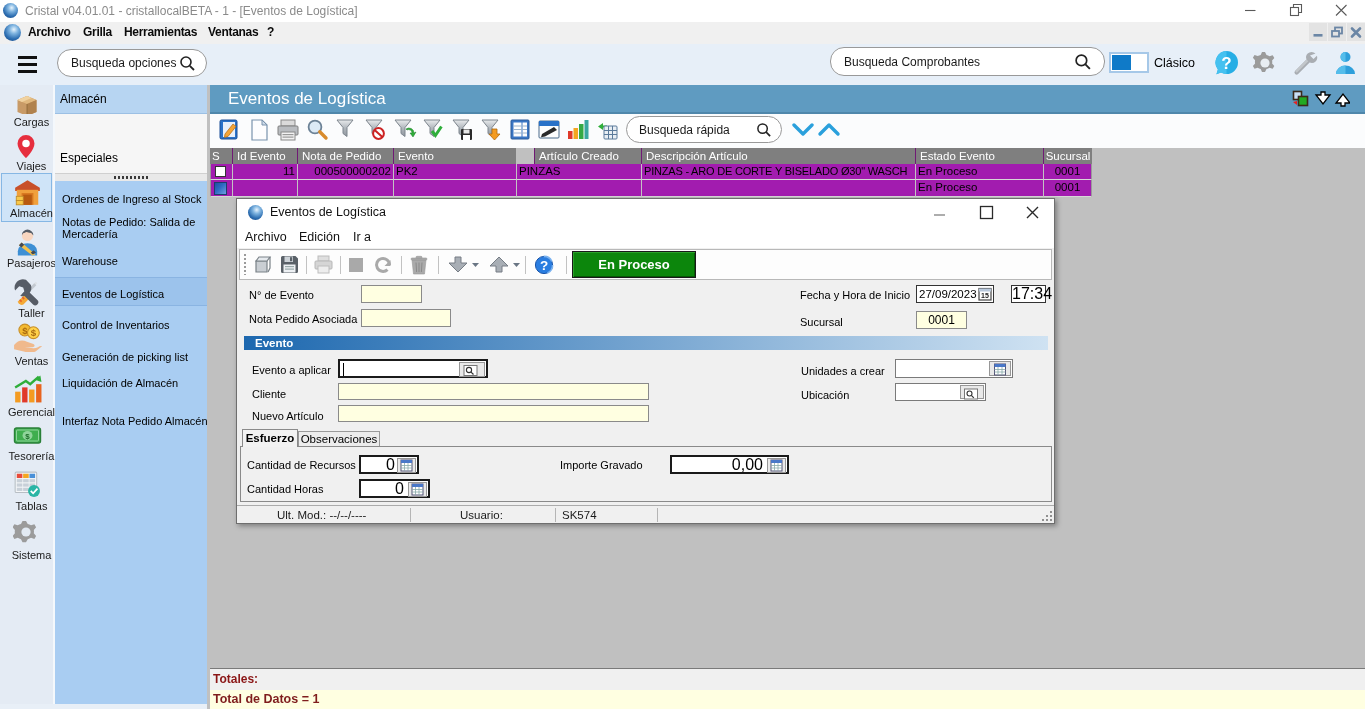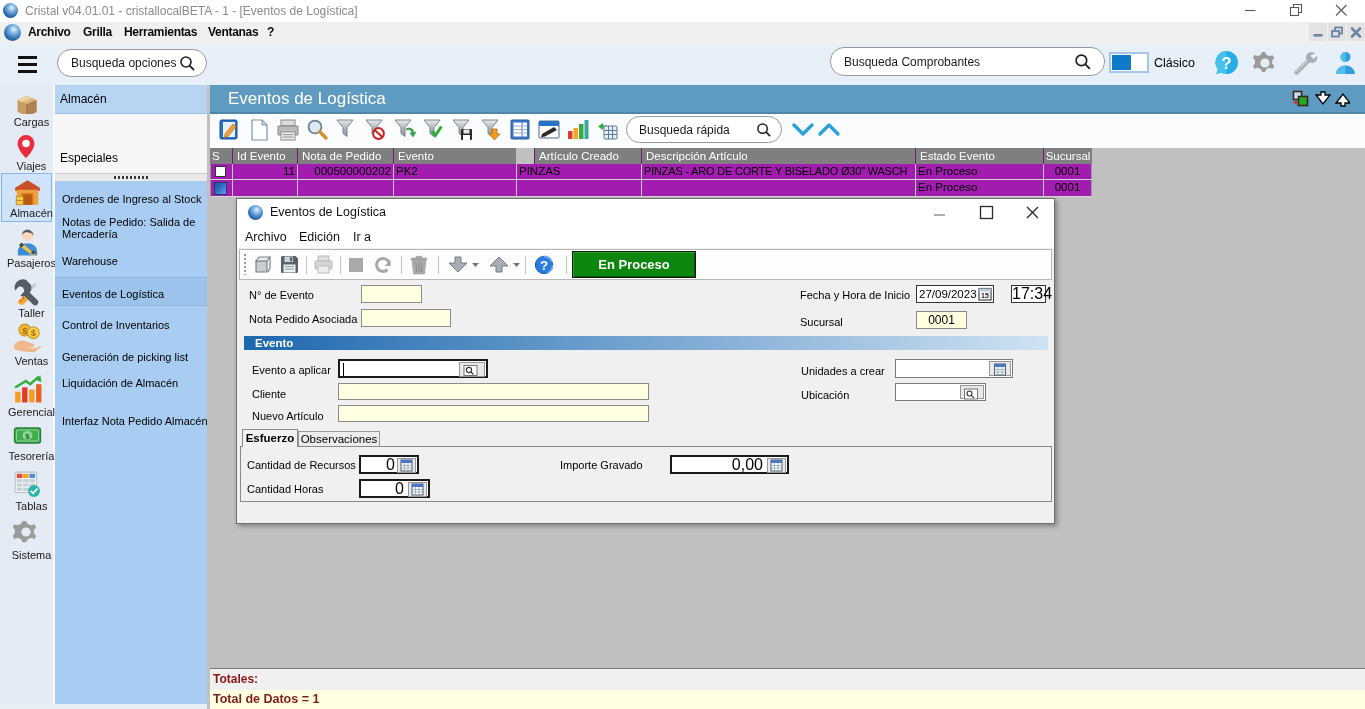--- a/index.html
+++ b/index.html
@@ -580,13 +580,31 @@
           <rect x="3" y="1" width="11" height="11" fill="#fff" stroke="#557"></rect>
           <rect x="3" y="1" width="11" height="3" fill="#4a78c8"></rect>
           <g stroke="#8aa" stroke-width=".8">
             <line x1="3" y1="6.5" x2="14" y2="6.5"></line>
             <line x1="3" y1="9" x2="14" y2="9"></line>
             <line x1="6.5" y1="4" x2="6.5" y2="12"></line>
             <line x1="10" y1="4" x2="10" y2="12"></line>
           </g>
         </svg></div></div>
 
+ <div id="dstatus">
+  <div class="dssep" style="left:173px;"></div>
+  <div class="dssep" style="left:318px;"></div>
+  <div class="dssep" style="left:420px;"></div>
+  <span style="position:absolute;left:40px;top:3px;">Ult. Mod.: --/--/----</span>
+  <span style="position:absolute;left:223px;top:3px;">Usuario:</span>
+  <span style="position:absolute;left:325px;top:3px;">SK574</span>
+  <svg style="position:absolute;right:1px;bottom:1px;" width="12" height="12" viewBox="0 0 12 12">
+        <g fill="#909090">
+          <rect x="9" y="9" width="2" height="2"></rect>
+          <rect x="9" y="5" width="2" height="2"></rect>
+          <rect x="9" y="1" width="2" height="2"></rect>
+          <rect x="5" y="9" width="2" height="2"></rect>
+          <rect x="5" y="5" width="2" height="2"></rect>
+          <rect x="1" y="9" width="2" height="2"></rect>
+        </g>
+      </svg>
+ </div>
 </div>
 
 </body></html>

